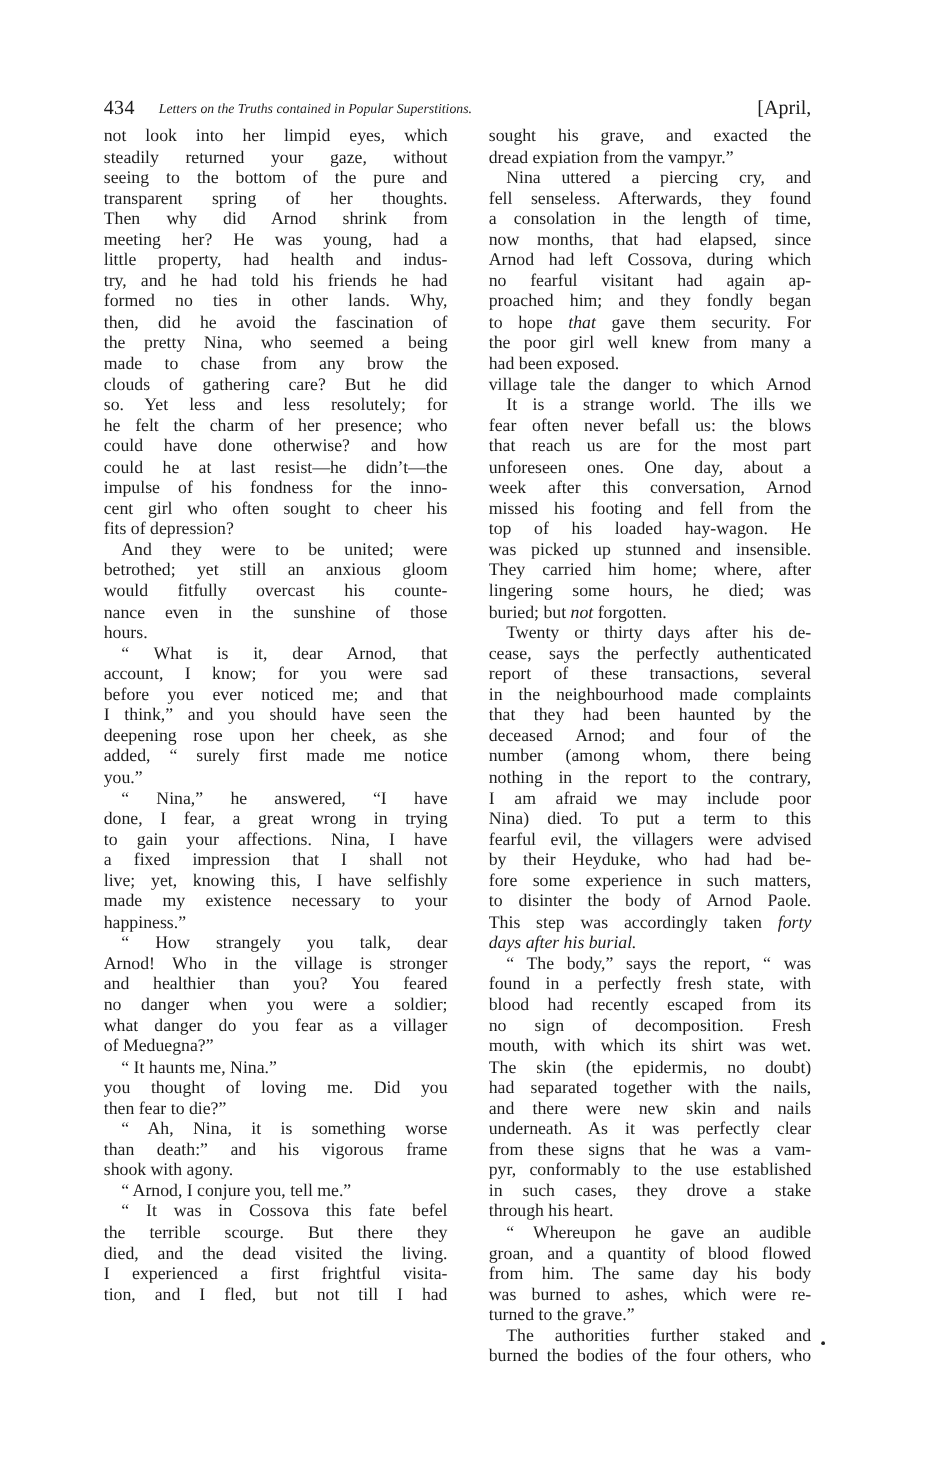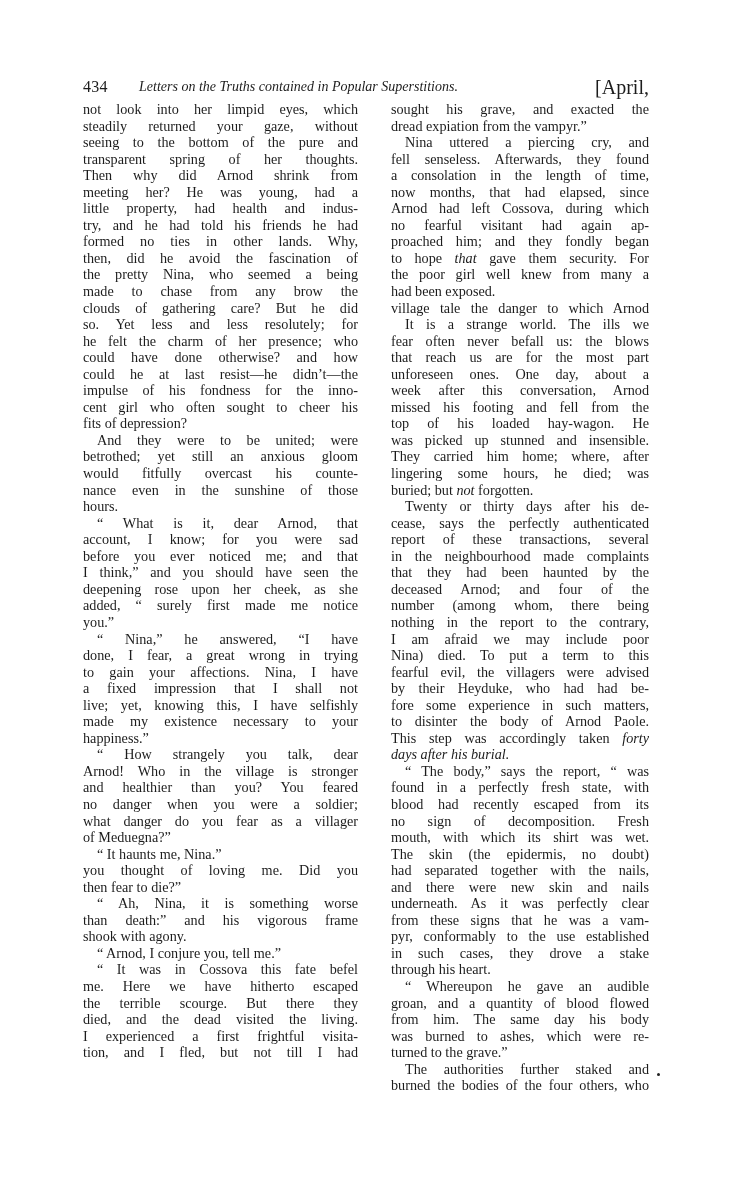--- a/index.html
+++ b/index.html
@@ -20,28 +20,28 @@
     left: 83px; top: 76px; width: 566px; height: 22px;
     font-size: 15.5px;
     line-height: 22px;
   }
   .folio {
     position: absolute; left: 0; top: 0;
     font-size: 16px;
     letter-spacing: 0.3px;
   }
   .head-title {
-    position: absolute; left: 56px; top: 0;
+    position: absolute; left: 44px; top: 0;
     font-style: italic;
-    font-size: 14px;
+    font-size: 11px;
     white-space: nowrap;
   }
   .head-date {
     position: absolute; right: 0; top: 0;
-    font-size: 20px;
+    font-size: 16px;
     white-space: nowrap;
   }
   .column {
     position: absolute;
     top: 101px;
     width: 275px;
     font-size: 14.2px;
     line-height: 16.55px;
     text-align: justify;
   }
@@ -122,21 +122,20 @@
       <span class="line">what danger do you fear as a villager</span>
       <span class="line last">of Meduegna?”</span>
       <span class="line indent last">“ It haunts me, Nina.”</span>
       <span class="line">you thought of loving me. Did you</span>
       <span class="line last">then fear to die?”</span>
       <span class="line indent">“ Ah, Nina, it is something worse</span>
       <span class="line">than death:” and his vigorous frame</span>
       <span class="line last">shook with agony.</span>
       <span class="line indent last">“ Arnod, I conjure you, tell me.”</span>
       <span class="line indent">“ It was in Cossova this fate befel</span>
-      <span class="line">me. Here we have hitherto escaped</span>
       <span class="line">the terrible scourge. But there they</span>
       <span class="line">died, and the dead visited the living.</span>
       <span class="line">I experienced a first frightful visita-</span>
       <span class="line">tion, and I fled, but not till I had</span>
     </div>
   <div class="column col-right" id="col-right">
       <span class="line">sought his grave, and exacted the</span>
       <span class="line last">dread expiation from the vampyr.”</span>
       <span class="line indent">Nina uttered a piercing cry, and</span>
       <span class="line">fell senseless. Afterwards, they found</span>

